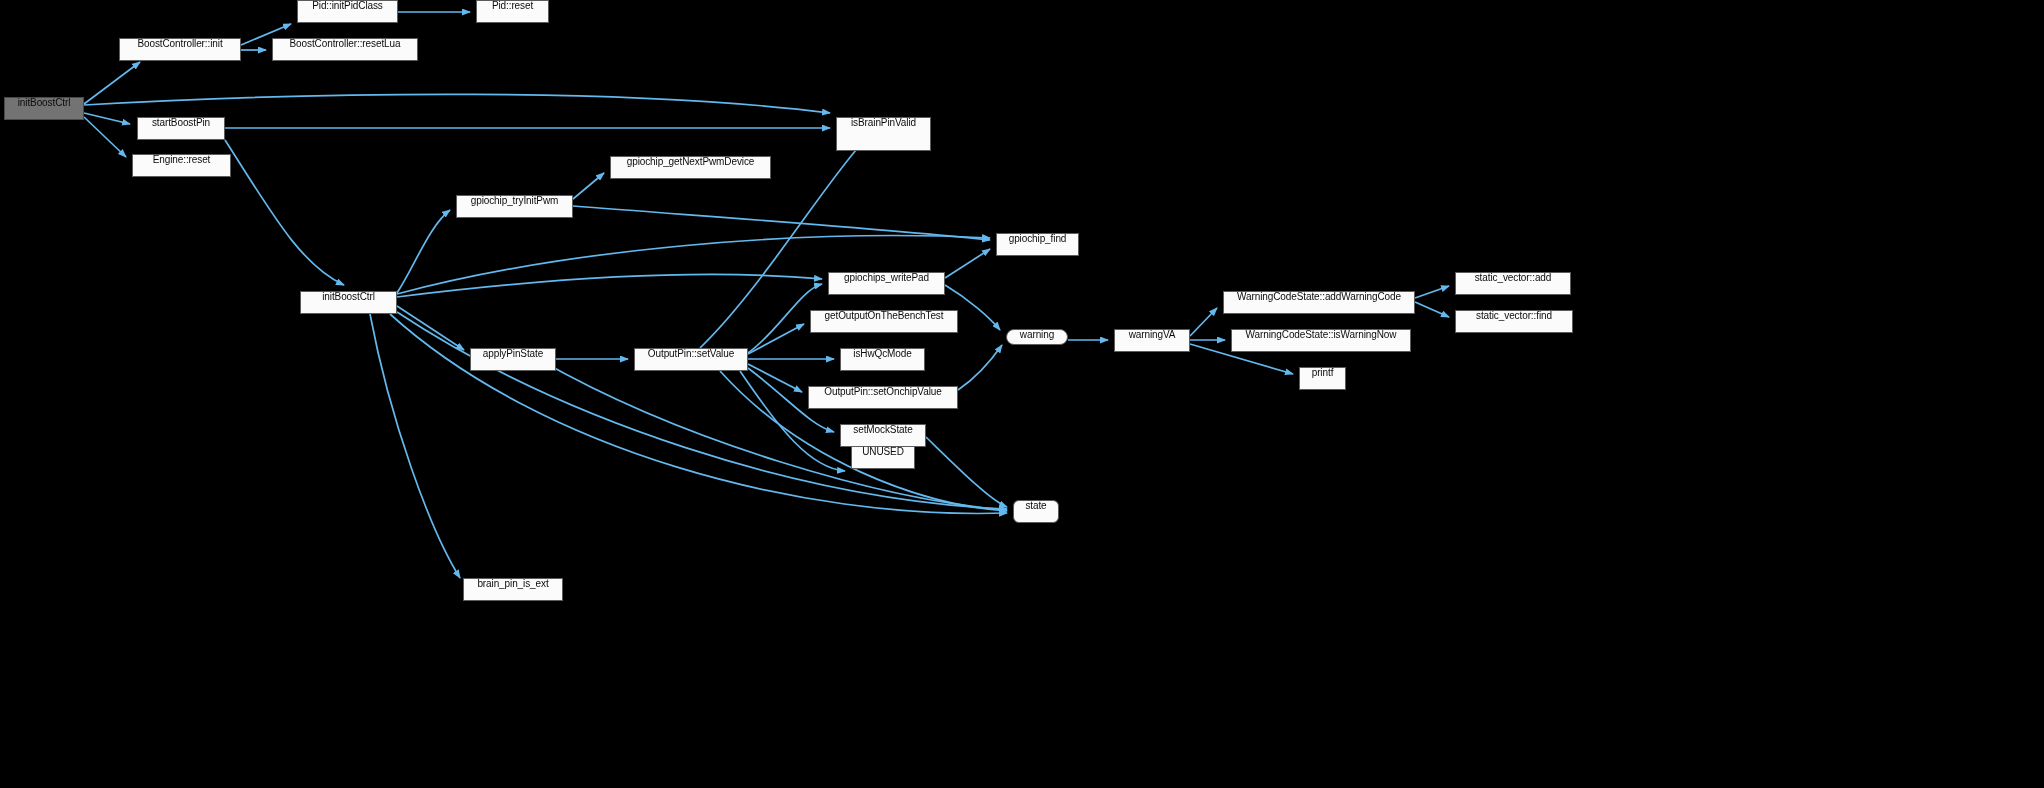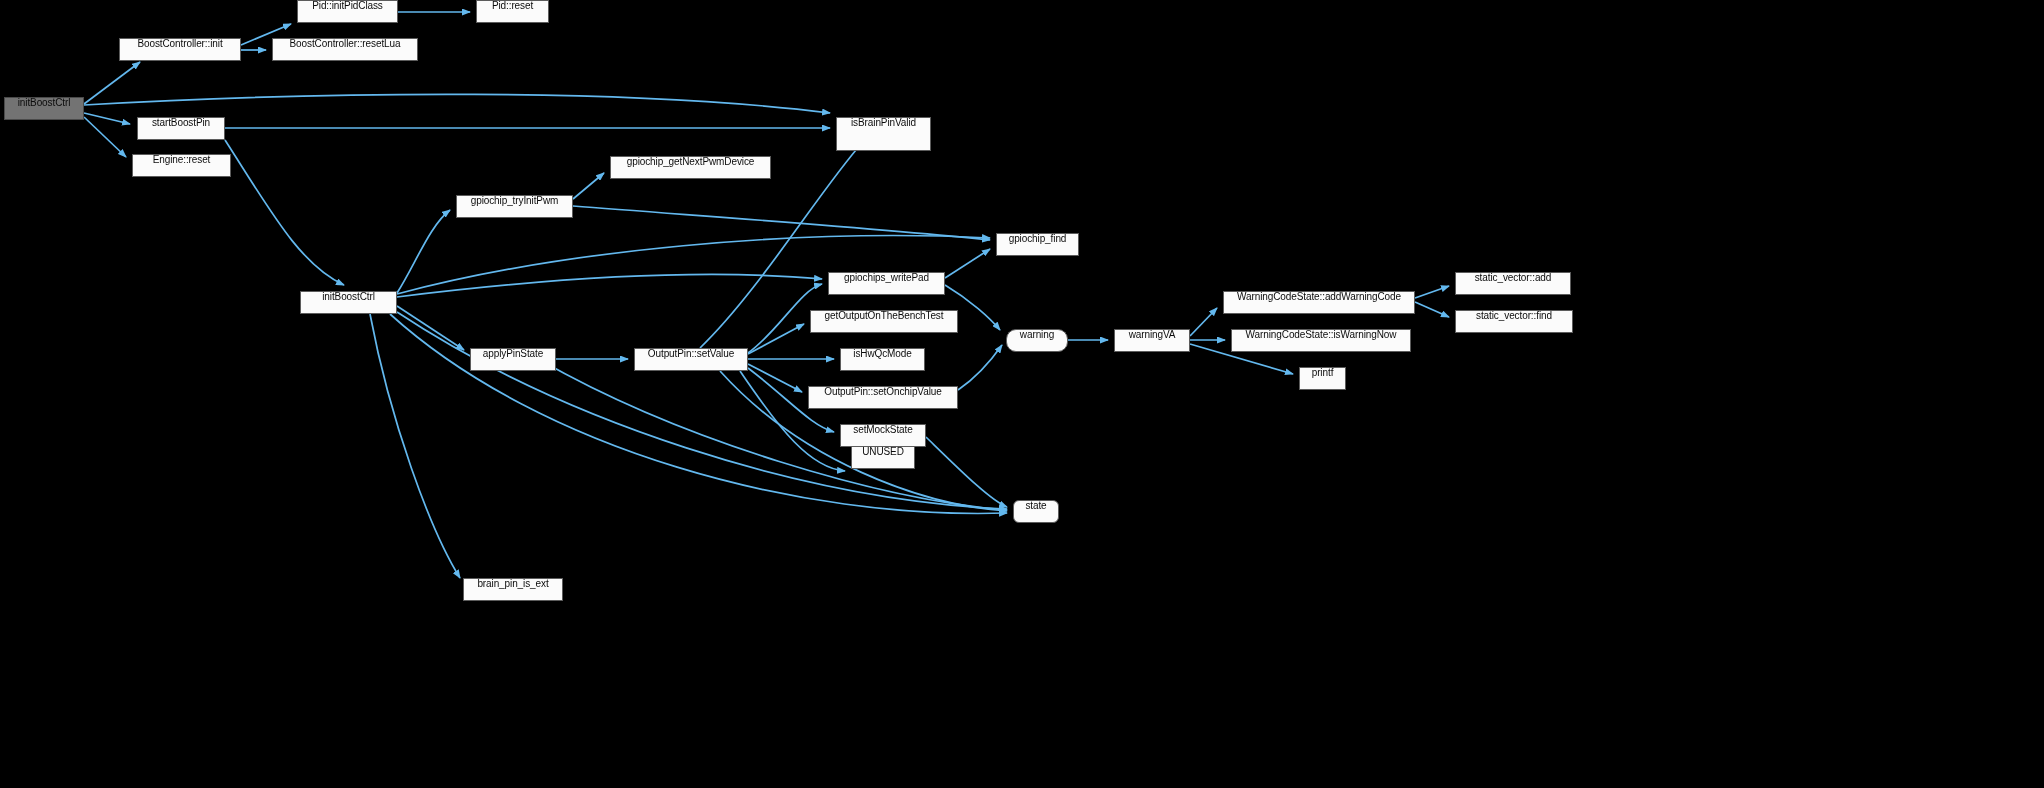--- a/index.html
+++ b/index.html
@@ -151,21 +151,21 @@
       </div>
       <div class="node-box" style="left: 808px; top: 386px; width: 150px; height: 23px;">
         <span class="node-label">OutputPin::setOnchipValue</span>
       </div>
       <div class="node-box" style="left: 840px; top: 424px; width: 86px; height: 23px;">
         <span class="node-label">setMockState</span>
       </div>
       <div class="node-box" style="left: 851px; top: 446px; width: 64px; height: 23px;">
         <span class="node-label">UNUSED</span>
       </div>
-      <div class="node-box" style="left: 1006px; top: 329px; width: 62px; height: 23px; border-radius: 10px;">
+      <div class="node-box" style="left: 1006px; top: 329px; width: 62px; height: 16px; border-radius: 10px;">
         <span class="node-label">warning</span>
       </div>
       <div class="node-box" style="left: 1114px; top: 329px; width: 76px; height: 23px;">
         <span class="node-label">warningVA</span>
       </div>
       <div class="node-box" style="left: 1223px; top: 291px; width: 192px; height: 23px;">
         <span class="node-label">WarningCodeState::addWarningCode</span>
       </div>
       <div class="node-box" style="left: 1231px; top: 329px; width: 180px; height: 23px;">
         <span class="node-label">WarningCodeState::isWarningNow</span>

